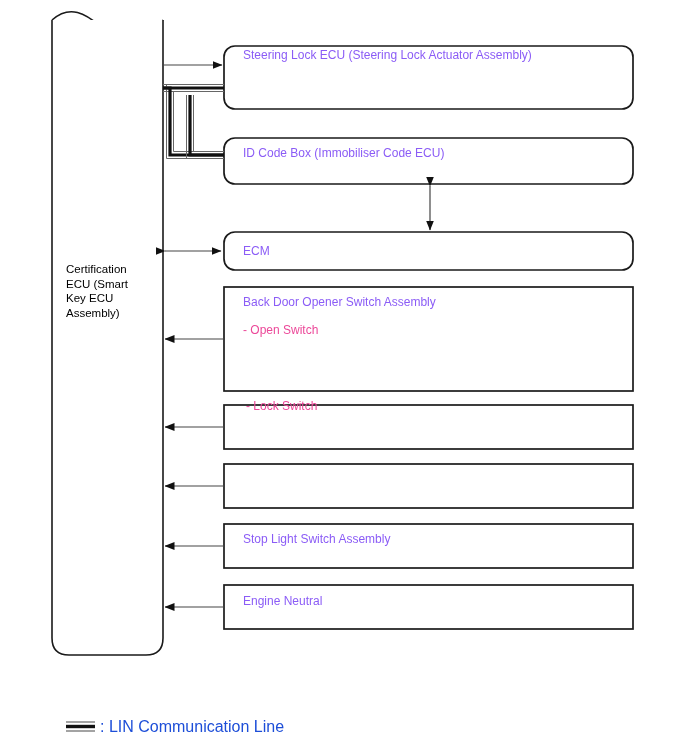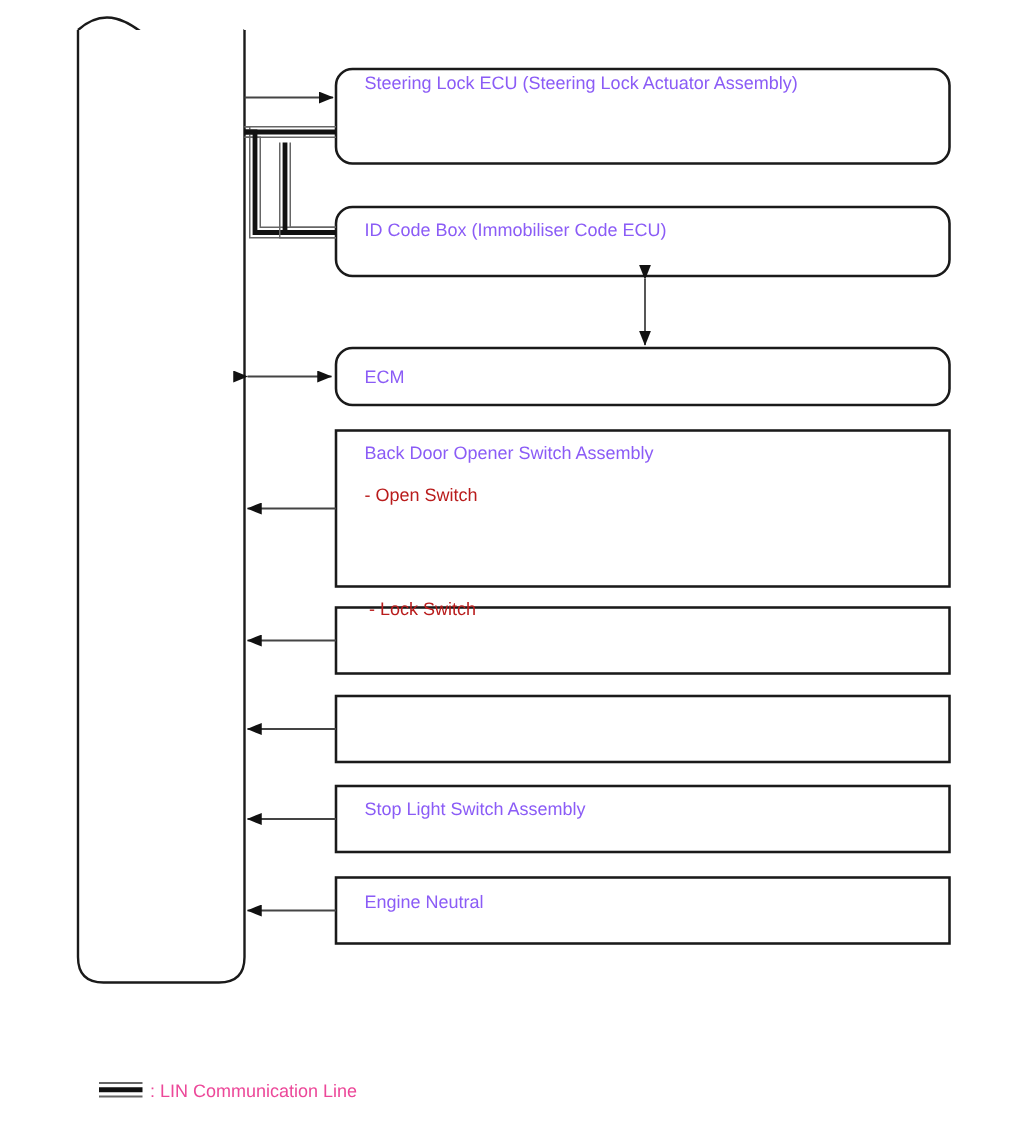--- a/index.html
+++ b/index.html
@@ -42,30 +42,30 @@
     position: absolute;
     font-size: 12px;
     line-height: 16px;
     color: #8b5cf6;
     white-space: nowrap;
   }
   .sub-text {
     position: absolute;
     font-size: 12px;
     line-height: 16px;
-    color: #b91c1c;
+    color: #ec4899;
     white-space: nowrap;
   }
   .legend-text {
     position: absolute;
     left: 100px;
     top: 719px;
-    font-size: 12px;
+    font-size: 16px;
     line-height: 16px;
-    color: #ec4899;
+    color: #1d4ed8;
     white-space: nowrap;
   }
 </style>
 </head>
 <body>
 
 <div id="canvas">
 
   <svg id="wires" viewBox="0 0 688 755">
     <defs>
@@ -163,20 +163,24 @@
       <line x1="224" y1="607" x2="165" y2="607" stroke="#444" stroke-width="1.2" marker-end="url(#arrowL)"></line>
     </g>
 
     <g>
       <line x1="66" y1="722" x2="95" y2="722" stroke="#666" stroke-width="1.2"></line>
       <line x1="66" y1="726.5" x2="95" y2="726.5" stroke="#111" stroke-width="3.4"></line>
       <line x1="66" y1="731" x2="95" y2="731" stroke="#666" stroke-width="1.2"></line>
     </g>
   </svg>
 
+  <div class="ecu-label">Certification
+ECU (Smart
+Key ECU
+Assembly)</div>
 
   <div class="box-text" style="left:243px; top:47px;">Steering Lock ECU (Steering Lock Actuator Assembly)</div>
 
   <div class="box-text" style="left:243px; top:145px;">ID Code Box (Immobiliser Code ECU)</div>
 
   <div class="box-text" style="left:243px; top:243px;">ECM</div>
 
   <div class="box-text" style="left:243px; top:294px;">Back Door Opener Switch Assembly</div>
   <div class="sub-text" style="left:243px; top:322px;">- Open Switch</div>
   <div class="sub-text" style="left:246px; top:350px;margin-top:48px;">- Lock Switch</div>

